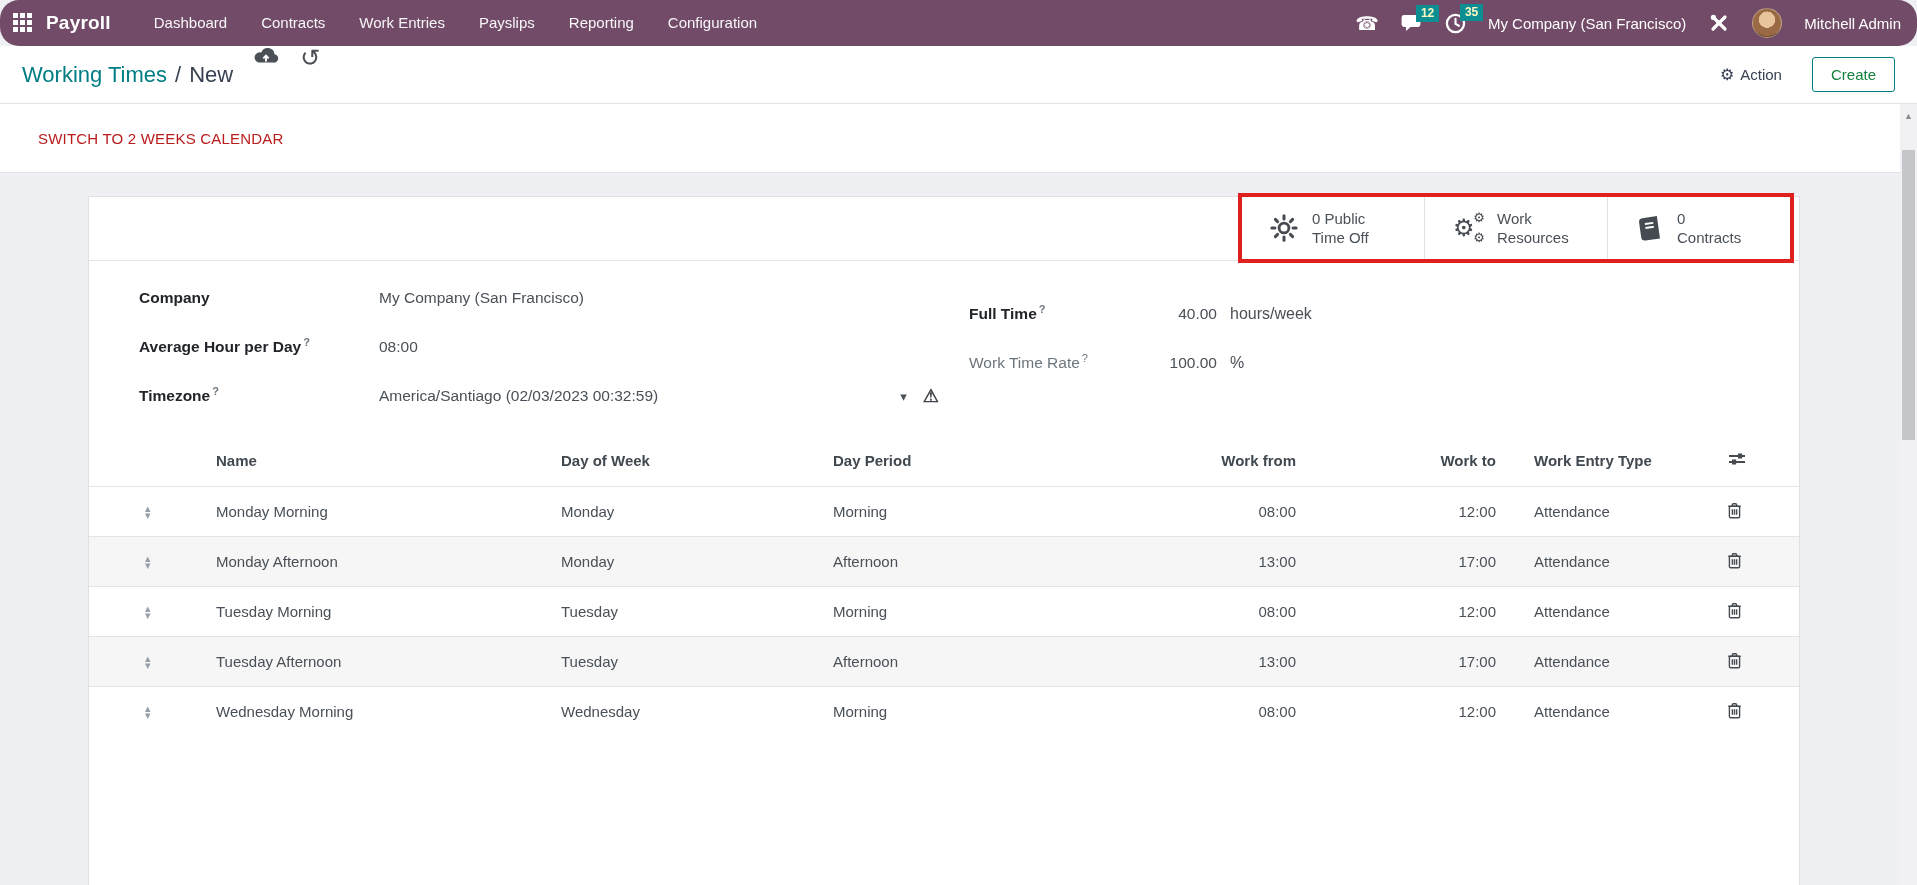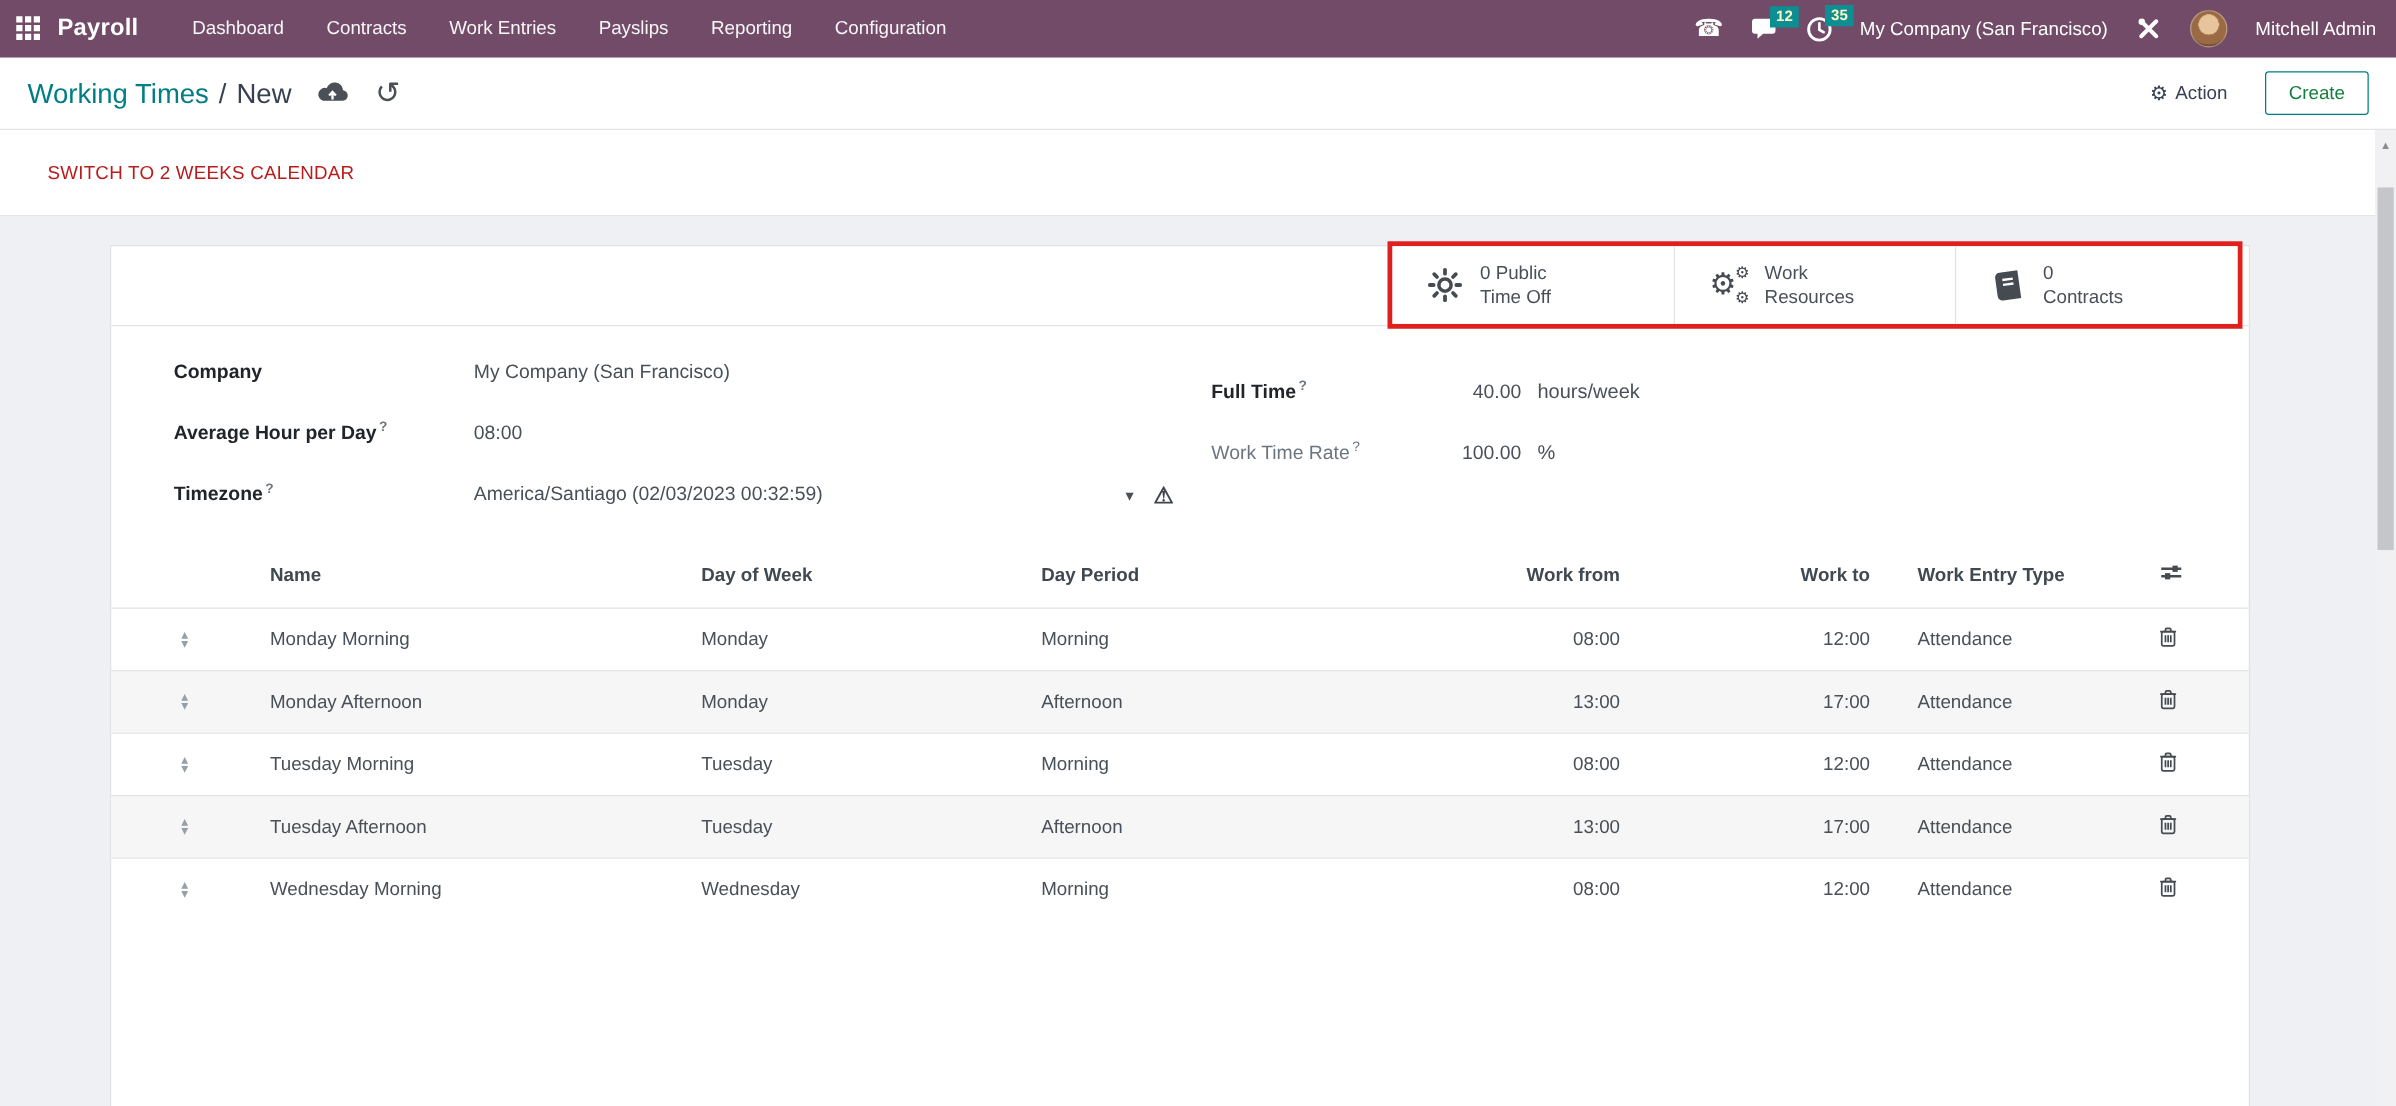--- a/index.html
+++ b/index.html
@@ -3,62 +3,62 @@
 <meta charset="utf-8">
 <style>
   * { box-sizing: border-box; margin: 0; padding: 0; }
   html,body { width:1917px; height:885px; overflow:hidden; }
   body {
     font-family: "Liberation Sans", sans-serif;
     background:#eff0f4; position:relative; color:#495057;
   }
   
   .navbar { position:absolute; top:0; left:0; width:1917px; height:46px;
-    background:#714B67; display:flex; align-items:center; color:#fff; z-index:30; }
+    background:#714B67; display:flex; align-items:center; color:#fff; z-index:30;border-radius:19px; }
   .apps-grid { width:20px; height:20px; margin-left:13px; display:grid;
     grid-template-columns:repeat(3,5px); grid-template-rows:repeat(3,5px); gap:2px; cursor:pointer; }
   .apps-grid span { background:#fff; width:5px; height:5px; }
   .brand { font-size:19px; font-weight:700; margin-left:13px; letter-spacing:.2px; }
   .nav-menu { display:flex; margin-left:26px; height:46px; align-items:center; }
   .nav-item { padding:0 17px; font-size:15px; color:rgba(255,255,255,.95); cursor:pointer; line-height:46px; }
   .nav-right { margin-left:auto; display:flex; align-items:center; padding-right:16px; gap:22px; }
   .nav-ico { position:relative; display:flex; align-items:center; cursor:pointer; }
   .phone-glyph { font-size:19px; line-height:1; }
   .badge { position:absolute; top:-9px; left:15px; background:#0c8e93; color:#fef9c3;
     font-size:12px; font-weight:700; padding:1px 5px; line-height:15px; }
   .nav-company { font-size:15px; cursor:pointer; }
   .avatar { width:30px; height:30px; border-radius:50%;
     background:radial-gradient(circle at 50% 38%, #e7c49c 0 36%, #9a6a44 37% 72%, #6e4a2e 73% 100%);
     border:1px solid rgba(255,255,255,.35); cursor:pointer; }
   .nav-user { font-size:15px; cursor:pointer; }
 
   
   .control-panel { position:absolute; top:46px; left:0; width:1917px; height:58px; background:#fff;
-    border-bottom:1px solid #e3e4e8; display:flex; align-items:center; padding:0 22px; z-index:20; }
+    border-bottom:1px solid #e3e4e8; display:flex; padding:0 22px; z-index:20; }
   .breadcrumb { font-size:22px; display:flex; align-items:center; gap:8px; }
   .bc-parent { color:#017E84; cursor:pointer; }
   .bc-sep, .bc-current { color:#374151; }
   .save-cloud { margin-left:20px; cursor:pointer; display:flex; }
   .undo-glyph { margin-left:20px; font-size:24px; color:#4a5056; cursor:pointer; line-height:1; }
   .cp-right { margin-left:auto; display:flex; align-items:center; gap:30px; }
   .action-menu { font-size:15px; color:#374151; cursor:pointer; display:flex; align-items:center; gap:6px; }
   .gear-glyph { font-size:16px; color:#374151; }
   .create-btn { border:1px solid #017E84; color:#15803d; background:#fff; font-size:15px;
     padding:8px 18px; border-radius:3px; cursor:pointer; font-family:inherit; }
 
   
   .switch-band { position:absolute; top:104px; left:0; width:1900px; height:69px; background:#fff;
     border-bottom:1px solid #e3e4e8; display:flex; align-items:center; padding-left:38px; }
   .switch-link { color:#b91c1c; font-size:15px; font-weight:500; letter-spacing:.2px; cursor:pointer; }
 
   
   .sheet { position:absolute; left:88px; top:196px; width:1712px; height:689px; background:#fff;
     border:1px solid #e0e1e6; border-bottom:none; }
   .buttonbox-row { position:relative; height:64px; border-bottom:1px solid #e3e4e8; }
-  .statbox { position:absolute; top:-4px; right:5px; width:684px; height:70px;
+  .statbox { position:absolute; top:-4px; right:5px; width:556px; height:70px;
     border:4px solid #E0201F; display:flex; background:#fff; }
   .stat-btn { flex:1; display:flex; align-items:center; gap:14px; padding-left:28px;
     font-size:15px; color:#495057; line-height:1.3; cursor:pointer; background:#fff; border:none;
     font-family:inherit; text-align:left; }
   .stat-btn + .stat-btn { border-left:1px solid #dee2e6; }
   .gears-wrap { position:relative; width:30px; height:28px; }
   .gear-big { position:absolute; left:0; top:2px; font-size:24px; color:#454b51; line-height:1; }
   .gear-small { position:absolute; right:-2px; top:-3px; font-size:13px; color:#454b51; line-height:1; }
   .gear-small2 { position:absolute; right:-2px; bottom:-2px; font-size:13px; color:#454b51; line-height:1; }
 

